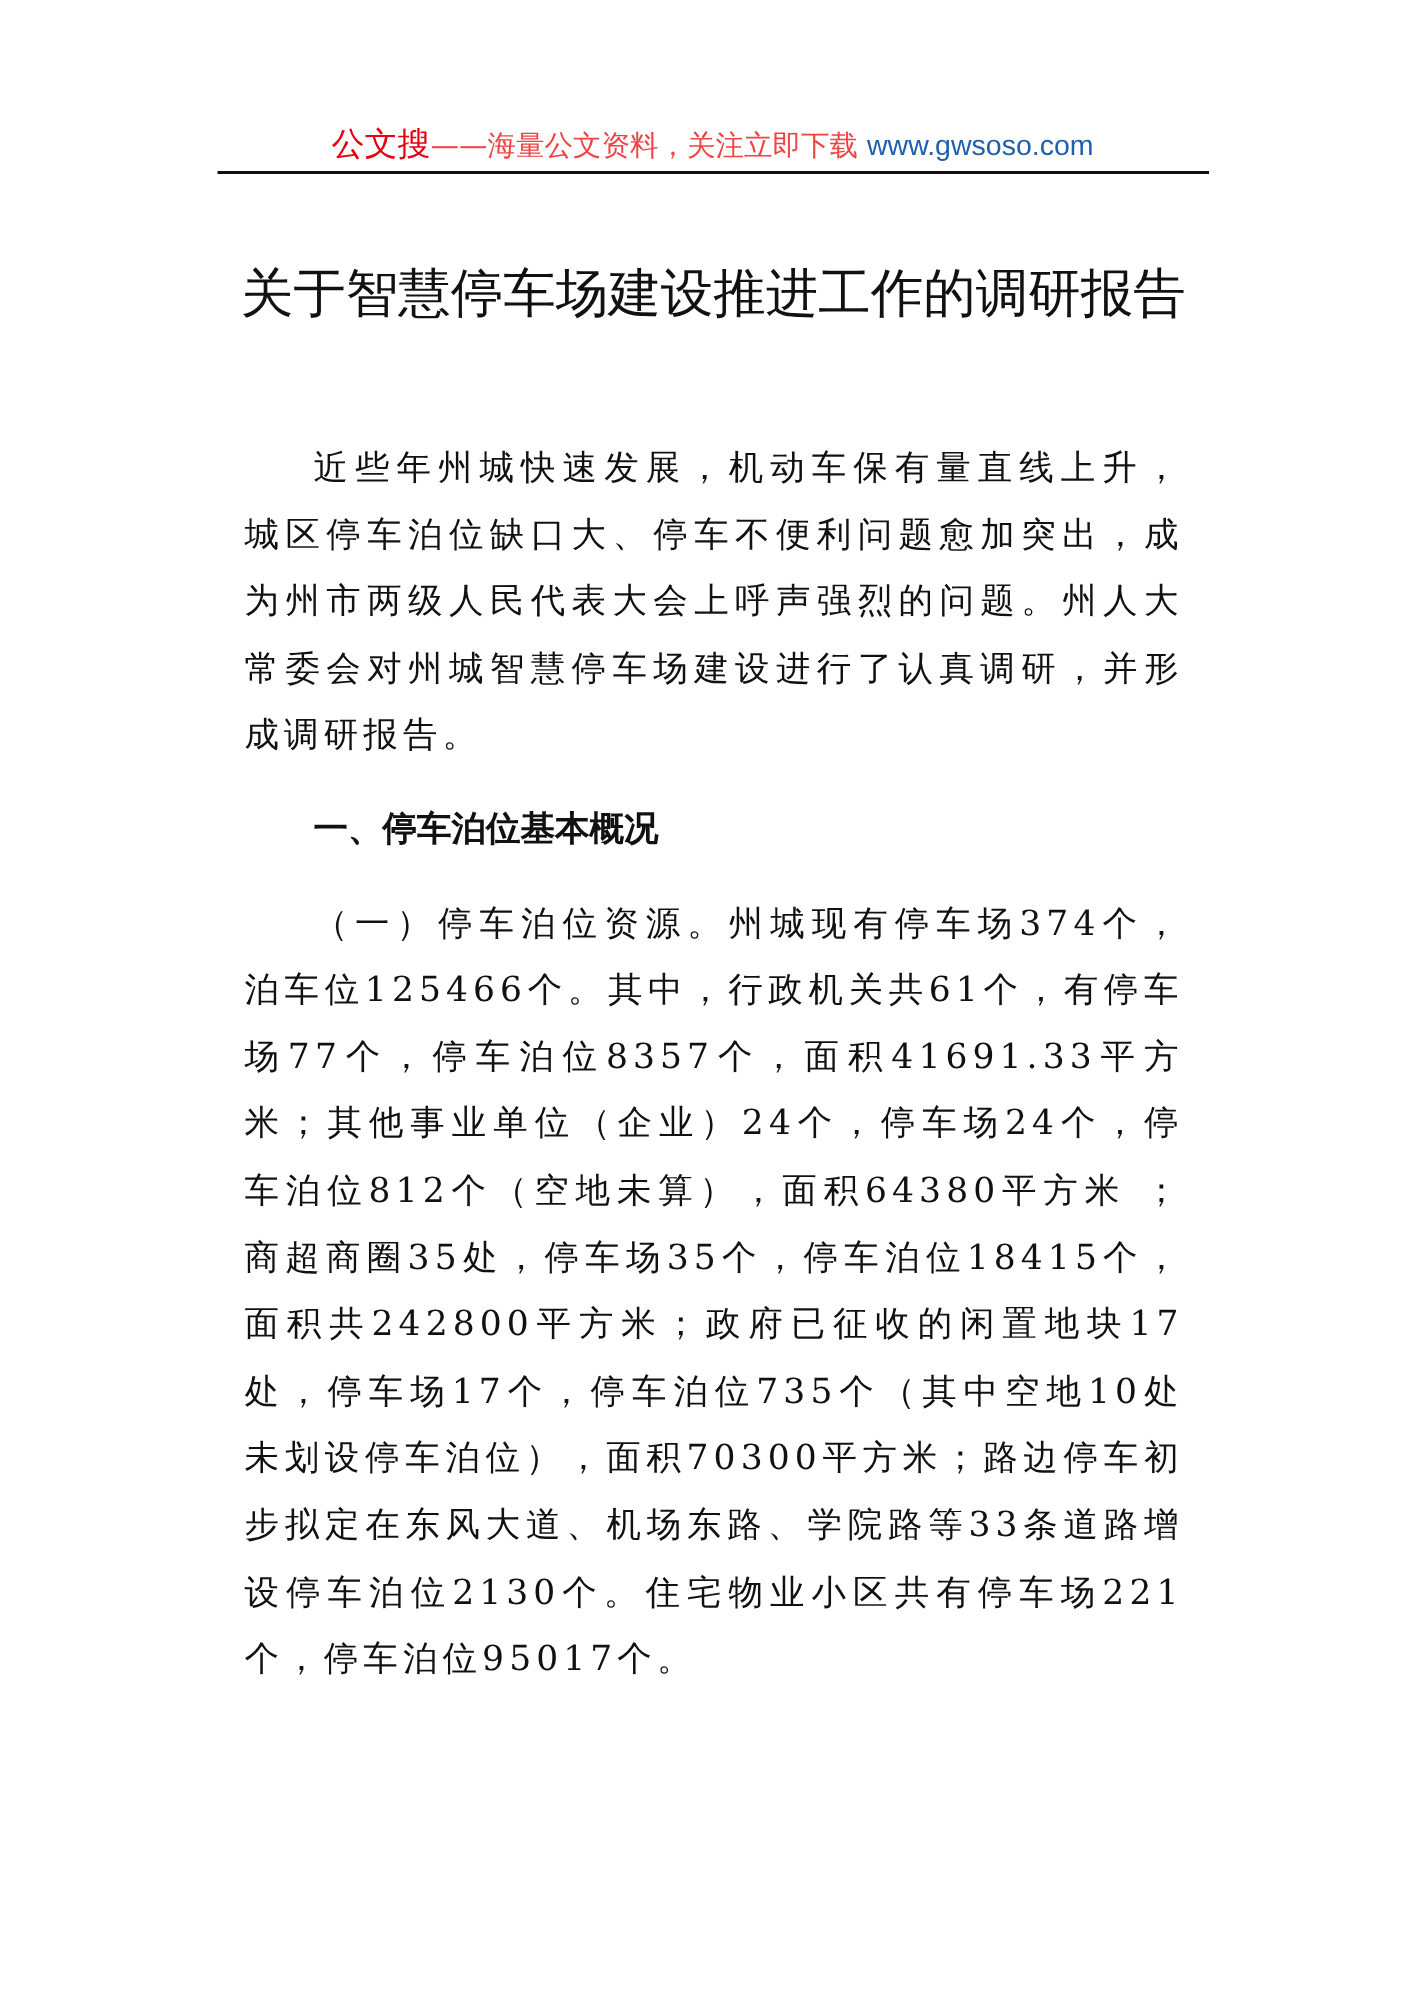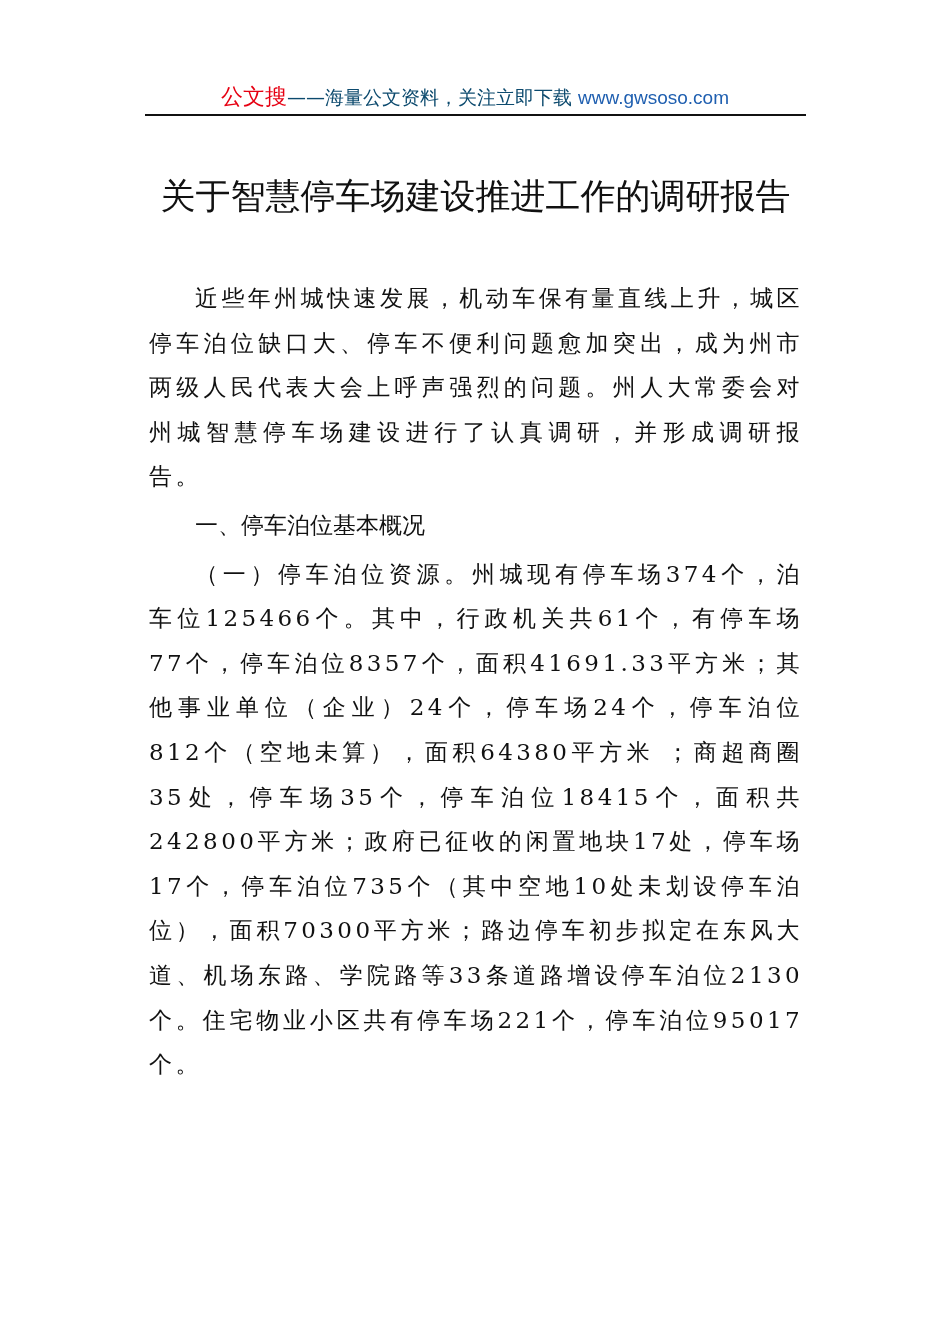--- a/index.html
+++ b/index.html
@@ -2,30 +2,30 @@
 <html><head>
 <meta charset="utf-8">
 <style>
   html, body { margin: 0; padding: 0; background: #ffffff; }
   body { width: 950px; height: 1344px; position: relative; overflow: hidden;
          font-family: "DejaVu Serif", "Liberation Serif", serif; color: #111; }
   .header { position: absolute; left: 145px; top: 80px; width: 660px; height: 34px;
             text-align: center; font-family: "DejaVu Sans", "Liberation Sans", sans-serif;
             font-size: 19px; line-height: 34px; white-space: nowrap; }
   .brand { color: #e60012; font-weight: normal; font-size: 22px; }
-  .tagline { color: #0c4a6e; }
+  .tagline { color: #ef4444; }
   .site-link { color: #1f5fb0; font-family: "Liberation Sans", sans-serif; }
   .rule { position: absolute; left: 145px; top: 114px; width: 661px; height: 2px; background: #111; }
   .title { position: absolute; left: 145px; top: 170px; width: 661px; text-align: center;
            font-family: "DejaVu Serif", serif; font-weight: normal; font-size: 35px; line-height: 52px;
            letter-spacing: 0px; white-space: nowrap; }
   .body-text { position: absolute; left: 145px; top: 272px; width: 662px;
                font-size: 23px; line-height: 44.6px; letter-spacing: 3.4px; text-align: justify; }
-  .body-text p { margin: 4px; text-indent: 2em; }
-  .h1 { font-family: "DejaVu Sans", "Liberation Sans", sans-serif; font-weight: normal; letter-spacing: 0px; }
+  .body-text p { margin: 18px; text-indent: 2em; }
+  .h1 { font-family: "DejaVu Sans", "Liberation Sans", sans-serif; font-weight: bold; letter-spacing: 0px; }
 </style>
 </head>
 <body>
 
 <div class="header">
   <span class="brand">公文搜</span><span class="tagline">——海量公文资料，关注立即下载 </span><span class="site-link">www.gwsoso.com</span>
 </div>
 <div class="rule"></div>
 
 <div class="title">关于智慧停车场建设推进工作的调研报告</div>

